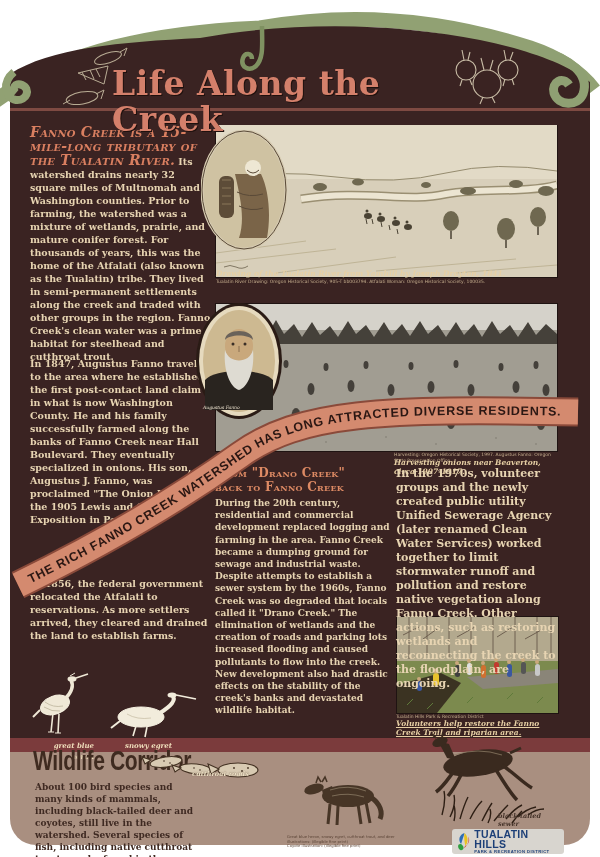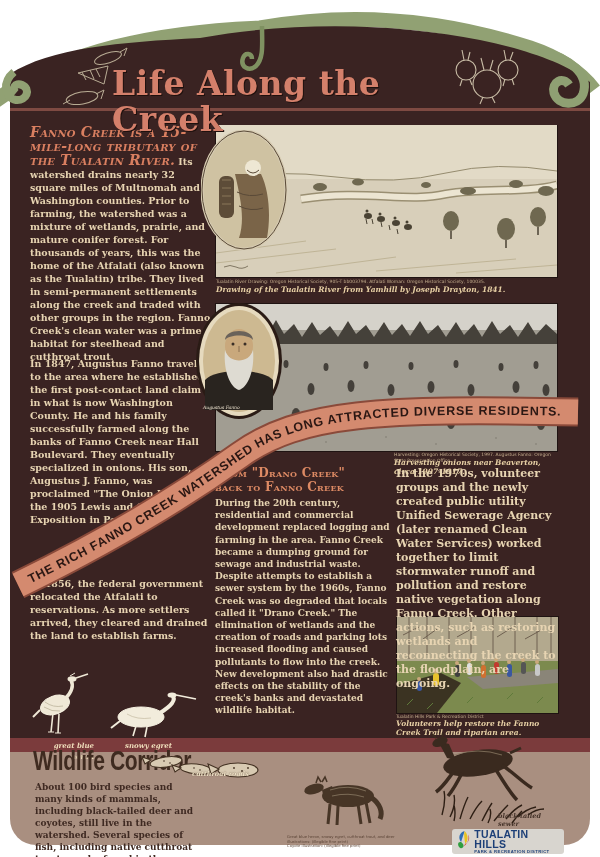--- a/index.html
+++ b/index.html
@@ -34,25 +34,25 @@
   #photo1{left:215px;top:120px;width:341px;height:156px;}
   #oval1{left:201px;top:130px;width:86px;height:120px;z-index:3;}
   #photo2{left:215px;top:303px;width:341px;height:147px;}
   #oval2{left:195px;top:302px;width:88px;height:118px;z-index:3;}
   #portrait-label{left:203px;top:405px;width:70px;z-index:4;color:#efe6d2;
     font:italic 4.5px/5px "DejaVu Serif",serif;}
   #photo3{left:396px;top:616px;width:161px;height:96px;}
   .credit{font:4.5px/5.5px "DejaVu Sans",sans-serif;color:#c4ad8d;z-index:3;}
   .caption{font:italic 700 7.5px/9px "DejaVu Serif",serif;color:#e6cfa4;z-index:3;}
   #photo1-credit{left:216px;top:279px;width:340px;}
-  #photo1-caption{left:216px;top:285px;width:340px;}
+  #photo1-caption{left:216px;top:269px;width:340px;}
   #photo2-credit{left:394px;top:452px;width:164px;}
   #photo2-caption{left:394px;top:458px;width:164px;}
   #photo3-credit{left:396px;top:714px;width:164px;}
-  #photo3-caption{left:396px;top:719px;width:164px;}
+  #photo3-caption{left:396px;top:719px;width:164px;text-decoration:underline;}
   
   #ribbon-svg{left:0;top:0;width:600px;height:857px;z-index:6;pointer-events:none;}
   
   .fauna{z-index:3;}
   #heron-svg{left:30px;top:672px;width:60px;height:66px;}
   #egret-svg{left:100px;top:688px;width:100px;height:50px;}
   .band-label{top:740px;z-index:3;color:#eedcba;font:italic 700 7px/11px "DejaVu Serif",serif;text-align:right;}
   #heron-label{left:30px;width:64px;}
   #egret-label{left:112px;width:60px;}
   #wildlife-title{left:33px;top:748px;z-index:3;color:#3f2b20;
@@ -66,21 +66,21 @@
   #coyote-svg{left:300px;top:766px;width:90px;height:64px;}
   #coyote-label{left:340px;top:824px;width:50px;z-index:4;color:#e8d7c0;
     font:italic 700 6.5px/8px "DejaVu Serif",serif;margin-top:48px;}
   #deer-svg{left:402px;top:733px;width:145px;height:92px;}
   #deer-label{left:498px;top:812px;width:66px;z-index:4;color:#46342a;
     font:italic 700 6.5px/8px "DejaVu Serif",serif;}
   #illus-credits{left:287px;top:835px;width:130px;z-index:4;color:#5a4335;
     font:3.8px/4.6px "DejaVu Sans",sans-serif;}
   
   #logo{left:452px;top:829px;width:112px;height:25px;z-index:5;background:#d8d5cf;
-        border-radius:3px;display:flex;align-items:flex-start;padding:0 4px;box-sizing:border-box;}
+        border-radius:3px;display:flex;align-items:center;padding:0 4px;box-sizing:border-box;}
   #logo-text{margin-left:3px;}
   #logo-name{font:700 10.5px/10px "Liberation Sans",sans-serif;color:#1c3f77;letter-spacing:.3px;}
   #logo-tagline{font:700 4.2px/5px "Liberation Sans",sans-serif;color:#1c3f77;letter-spacing:.4px;}
 </style>
 </head>
 <body>
 
 <div id="stage">
 
   <div class="abs" id="body-panel"></div>

